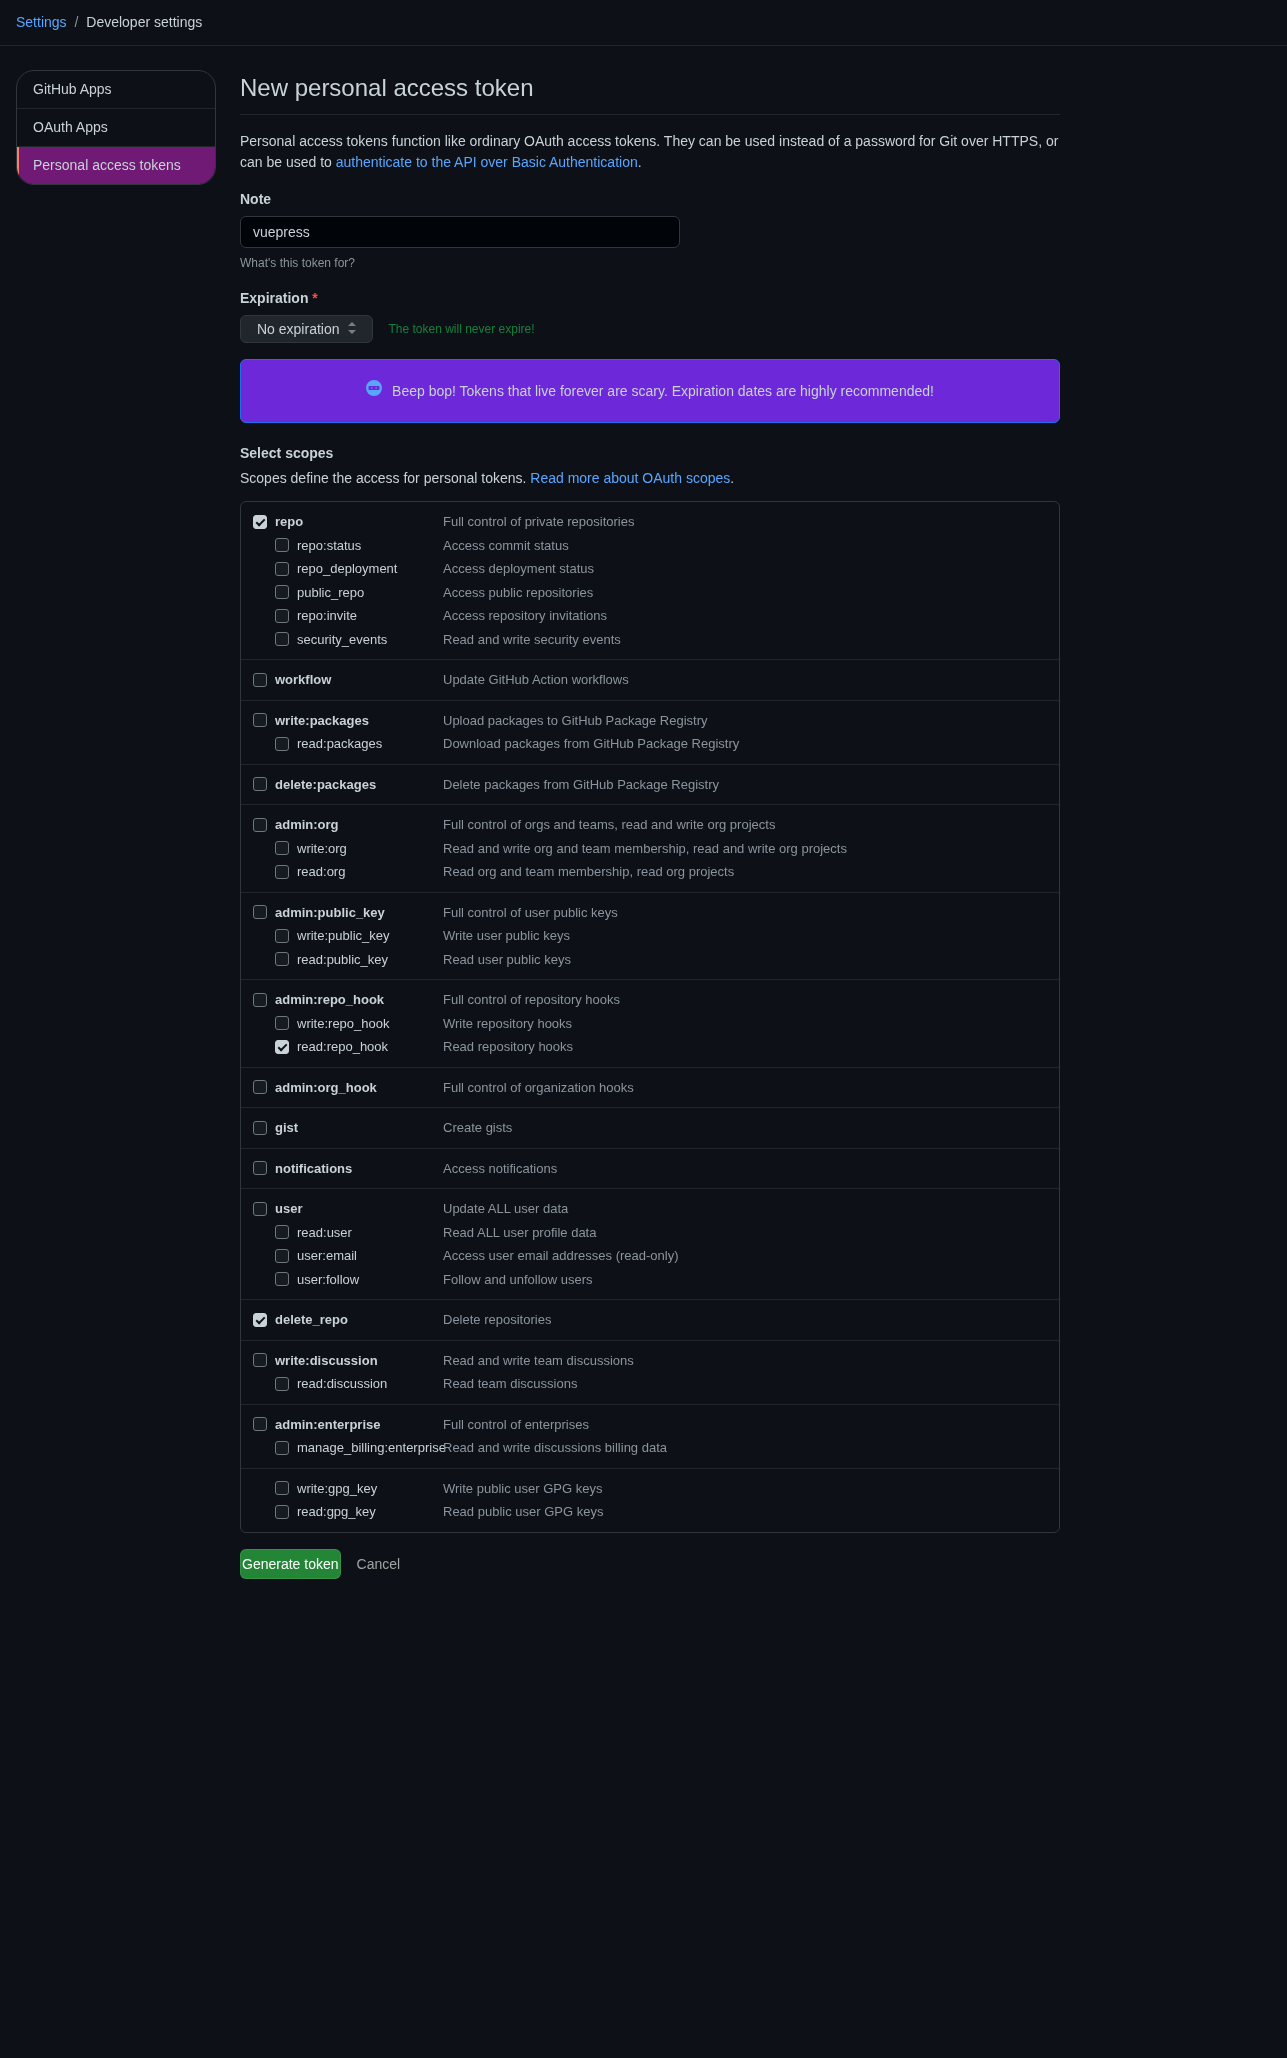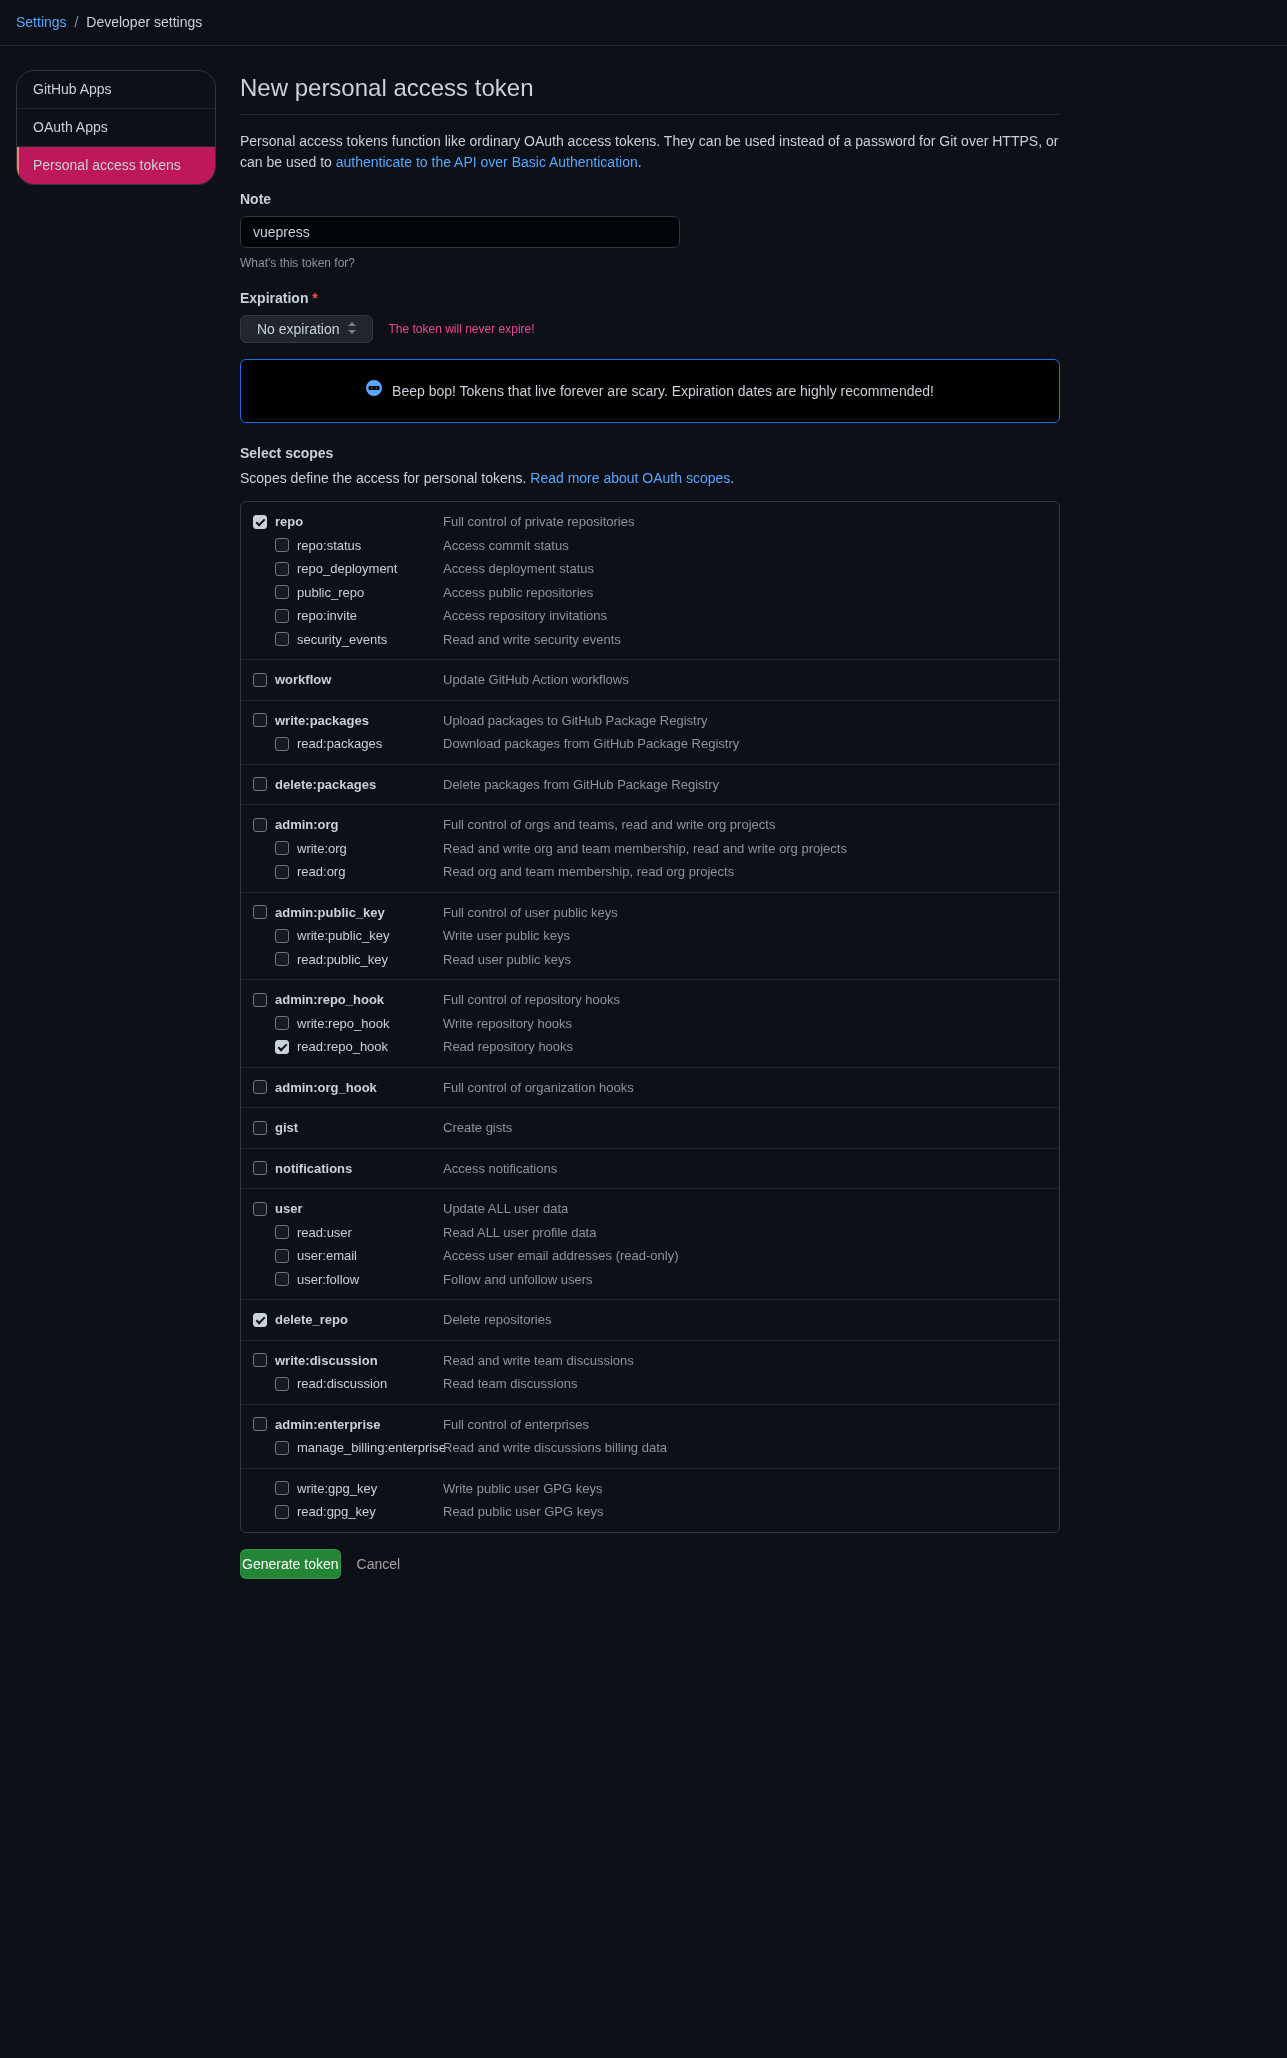--- a/index.html
+++ b/index.html
@@ -36,21 +36,21 @@
   .sidebar-item {
     display: block;
     padding: 8px 16px;
     color: #c9d1d9;
     text-decoration: none;
     border-bottom: 1px solid #21262d;
     cursor: pointer;
   }
   .sidebar-item:last-child { border-bottom: none; }
   .sidebar-item.active {
-    background: #be185d;
+    background: #701a75;
     border-left: 2px solid #f78166;
     padding-left: 14px;
   }
   .main { flex: 1; max-width: 820px; }
   h1 {
     font-size: 24px;
     font-weight: 400;
     color: #c9d1d9;
     padding-bottom: 8px;
     border-bottom: 1px solid #21262d;
@@ -80,23 +80,23 @@
     border-radius: 6px;
     padding: 5px 16px;
     color: #c9d1d9;
     font-size: 14px;
     cursor: pointer;
     display: inline-flex;
     align-items: center;
     gap: 8px;
   }
   .select-caret { font-size: 10px; opacity: .8; }
-  .expire-note { color: #ec4899; font-size: 12px; }
+  .expire-note { color: #15803d; font-size: 12px; }
   .flash {
-    background: #000000;
+    background: #6d28d9;
     border: 1px solid #1f6feb;
     border-radius: 6px;
     padding: 20px 0;
     color: #c9d1d9;
     display: flex;
     align-items: center;
     gap: 10px;
     margin-bottom: 20px;
     justify-content: center;
   }

